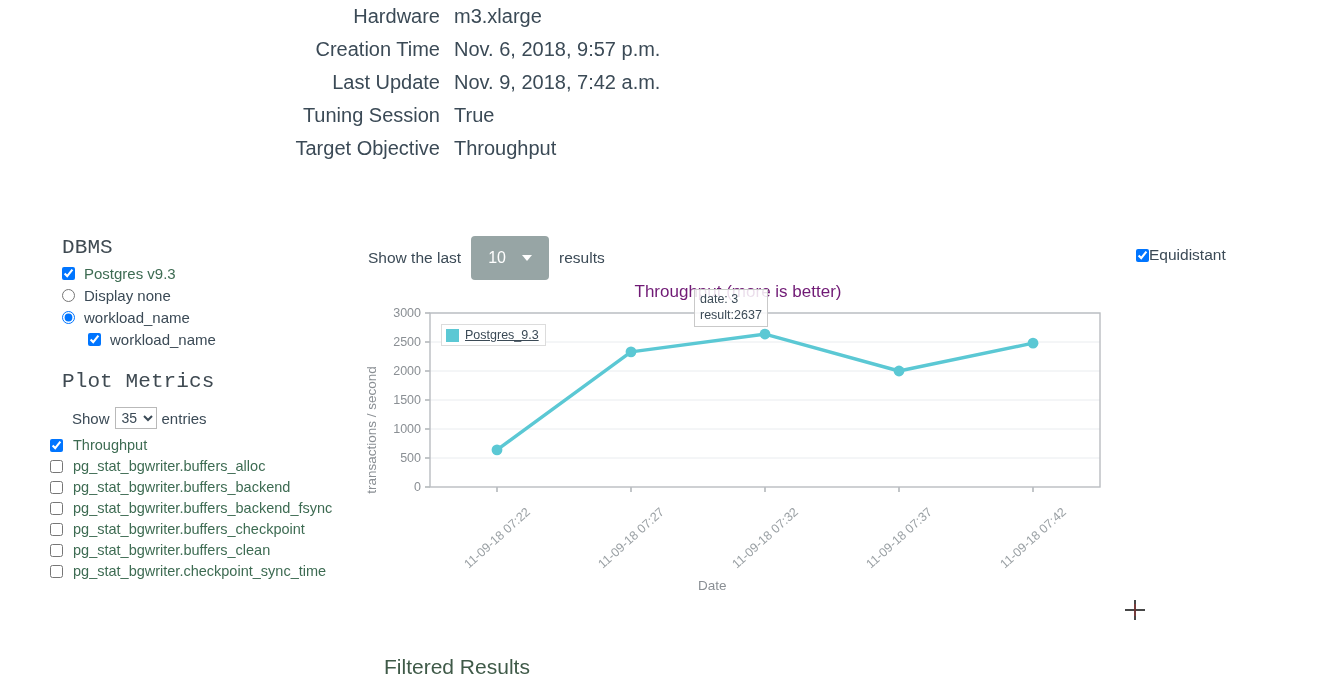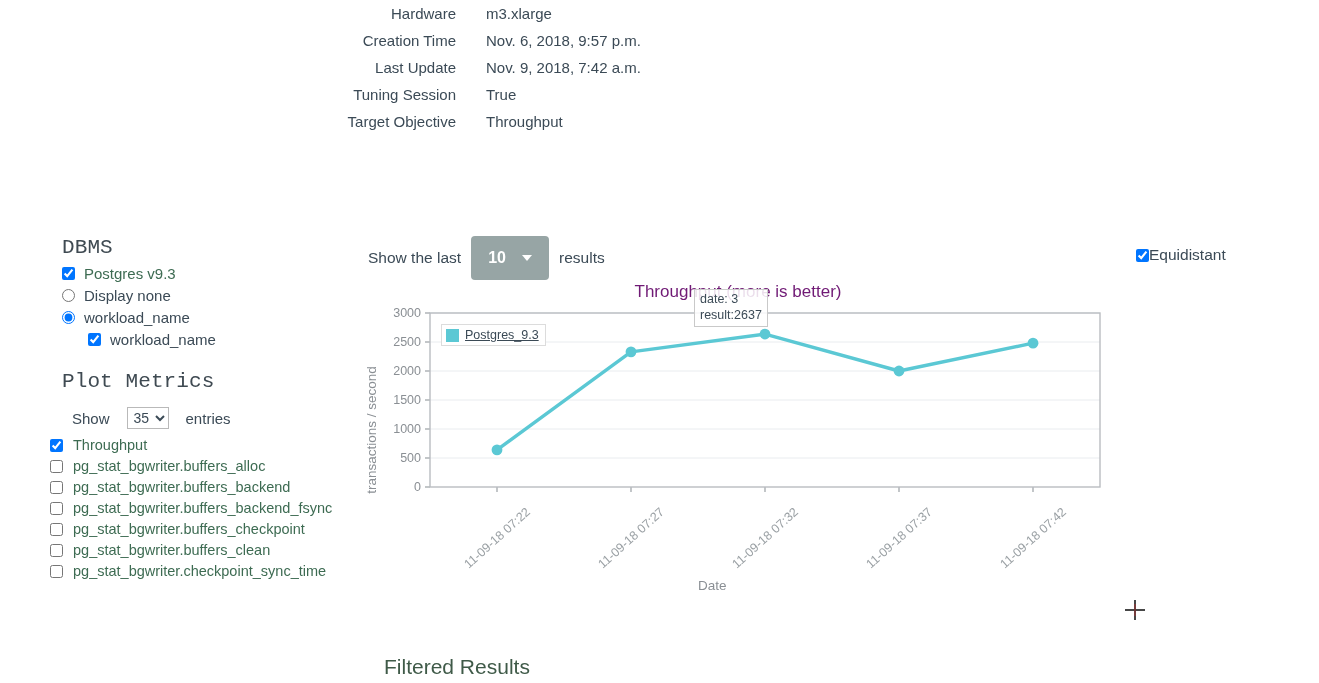--- a/index.html
+++ b/index.html
@@ -8,51 +8,51 @@
     background:#ffffff;
     font-family:"Liberation Sans", sans-serif;
     color:#34495e;
     overflow:hidden;
     position:relative;
   }
 
   
   #meta { position:absolute; left:0; top:0; width:760px; }
   #meta table { border-collapse:collapse; }
-  #meta td { padding:5px 16px; font-size:15px; color:#3b4a56; vertical-align:middle; }
+  #meta td { padding:5px 0; font-size:20px; color:#3b4a56; vertical-align:middle; }
   #meta td.k { text-align:right; width:440px; padding-right:14px; white-space:nowrap; }
   #meta td.v { text-align:left; white-space:nowrap; }
 
   
   #sidebar { position:absolute; left:0; top:236px; width:370px; }
   .sb-h { font-size:21px; color:#3f4a52; font-weight:400; margin:0 0 6px 62px; letter-spacing:.1px;font-family:Liberation Mono, monospace; }
   .sb-h.m1 { margin-top:22px; }
   .opt { display:flex; align-items:center; margin:0 0 5px 62px; font-size:15px; color:#3b5a4a; }
   .opt.indent { margin-left:88px; }
   .opt .lbl { margin-left:9px; color:#3d6b52; }
   .opt.plain .lbl { color:#3b4a56; }
   input[type=checkbox], input[type=radio] { margin:0; width:13px; height:13px; }
 
-  .showrow { display:flex; align-items:center; margin:14px 0 8px 72px; font-size:15px; color:#3b4a56; gap:17px; }
+  .showrow { display:flex; align-items:center; margin:14px 0 8px 72px; font-size:15px; color:#3b4a56; gap:5px; }
   .showrow select {
     font-family:"Liberation Sans", sans-serif; font-size:14px;
     padding:1px 2px; border:1px solid #b9b9b9; background:#fff; color:#3b4a56;
   }
   .metric { display:flex; align-items:center; margin:0 0 5px 50px; font-size:14.5px; }
   .metric .lbl { margin-left:10px; color:#3d6b52; }
 
   
   #chart-panel { position:absolute; left:368px; top:236px; width:760px; }
   #ctrl-row { display:flex; align-items:center; font-size:15.5px; color:#3b4a56; height:44px; }
   #ctrl-row .t { margin-right:0px; }
   .dd {
     display:inline-flex; align-items:center; justify-content:center; gap:16px;
     background:#97a5a5; color:#ffffff; border:none; border-radius:4px;
     min-width:78px; height:44px; padding:0 14px; margin:0 10px;
-    font-family:"Liberation Sans", sans-serif; font-size:16px; font-weight:700;
+    font-family:"Liberation Sans", sans-serif; font-size:16px; font-weight:400;
     cursor:pointer;
   }
   .dd .caret { border-left:5px solid transparent; border-right:5px solid transparent; border-top:6px solid #fff; display:inline-block; }
 
   #equi { position:absolute; left:1136px; top:246px; display:flex; align-items:center; font-size:15.5px; color:#3b4a56; }
   #equi .lbl { }
 
   
   #plot-wrap { position:absolute; left:368px; top:280px; width:780px; height:330px; }
   #chart-title {

